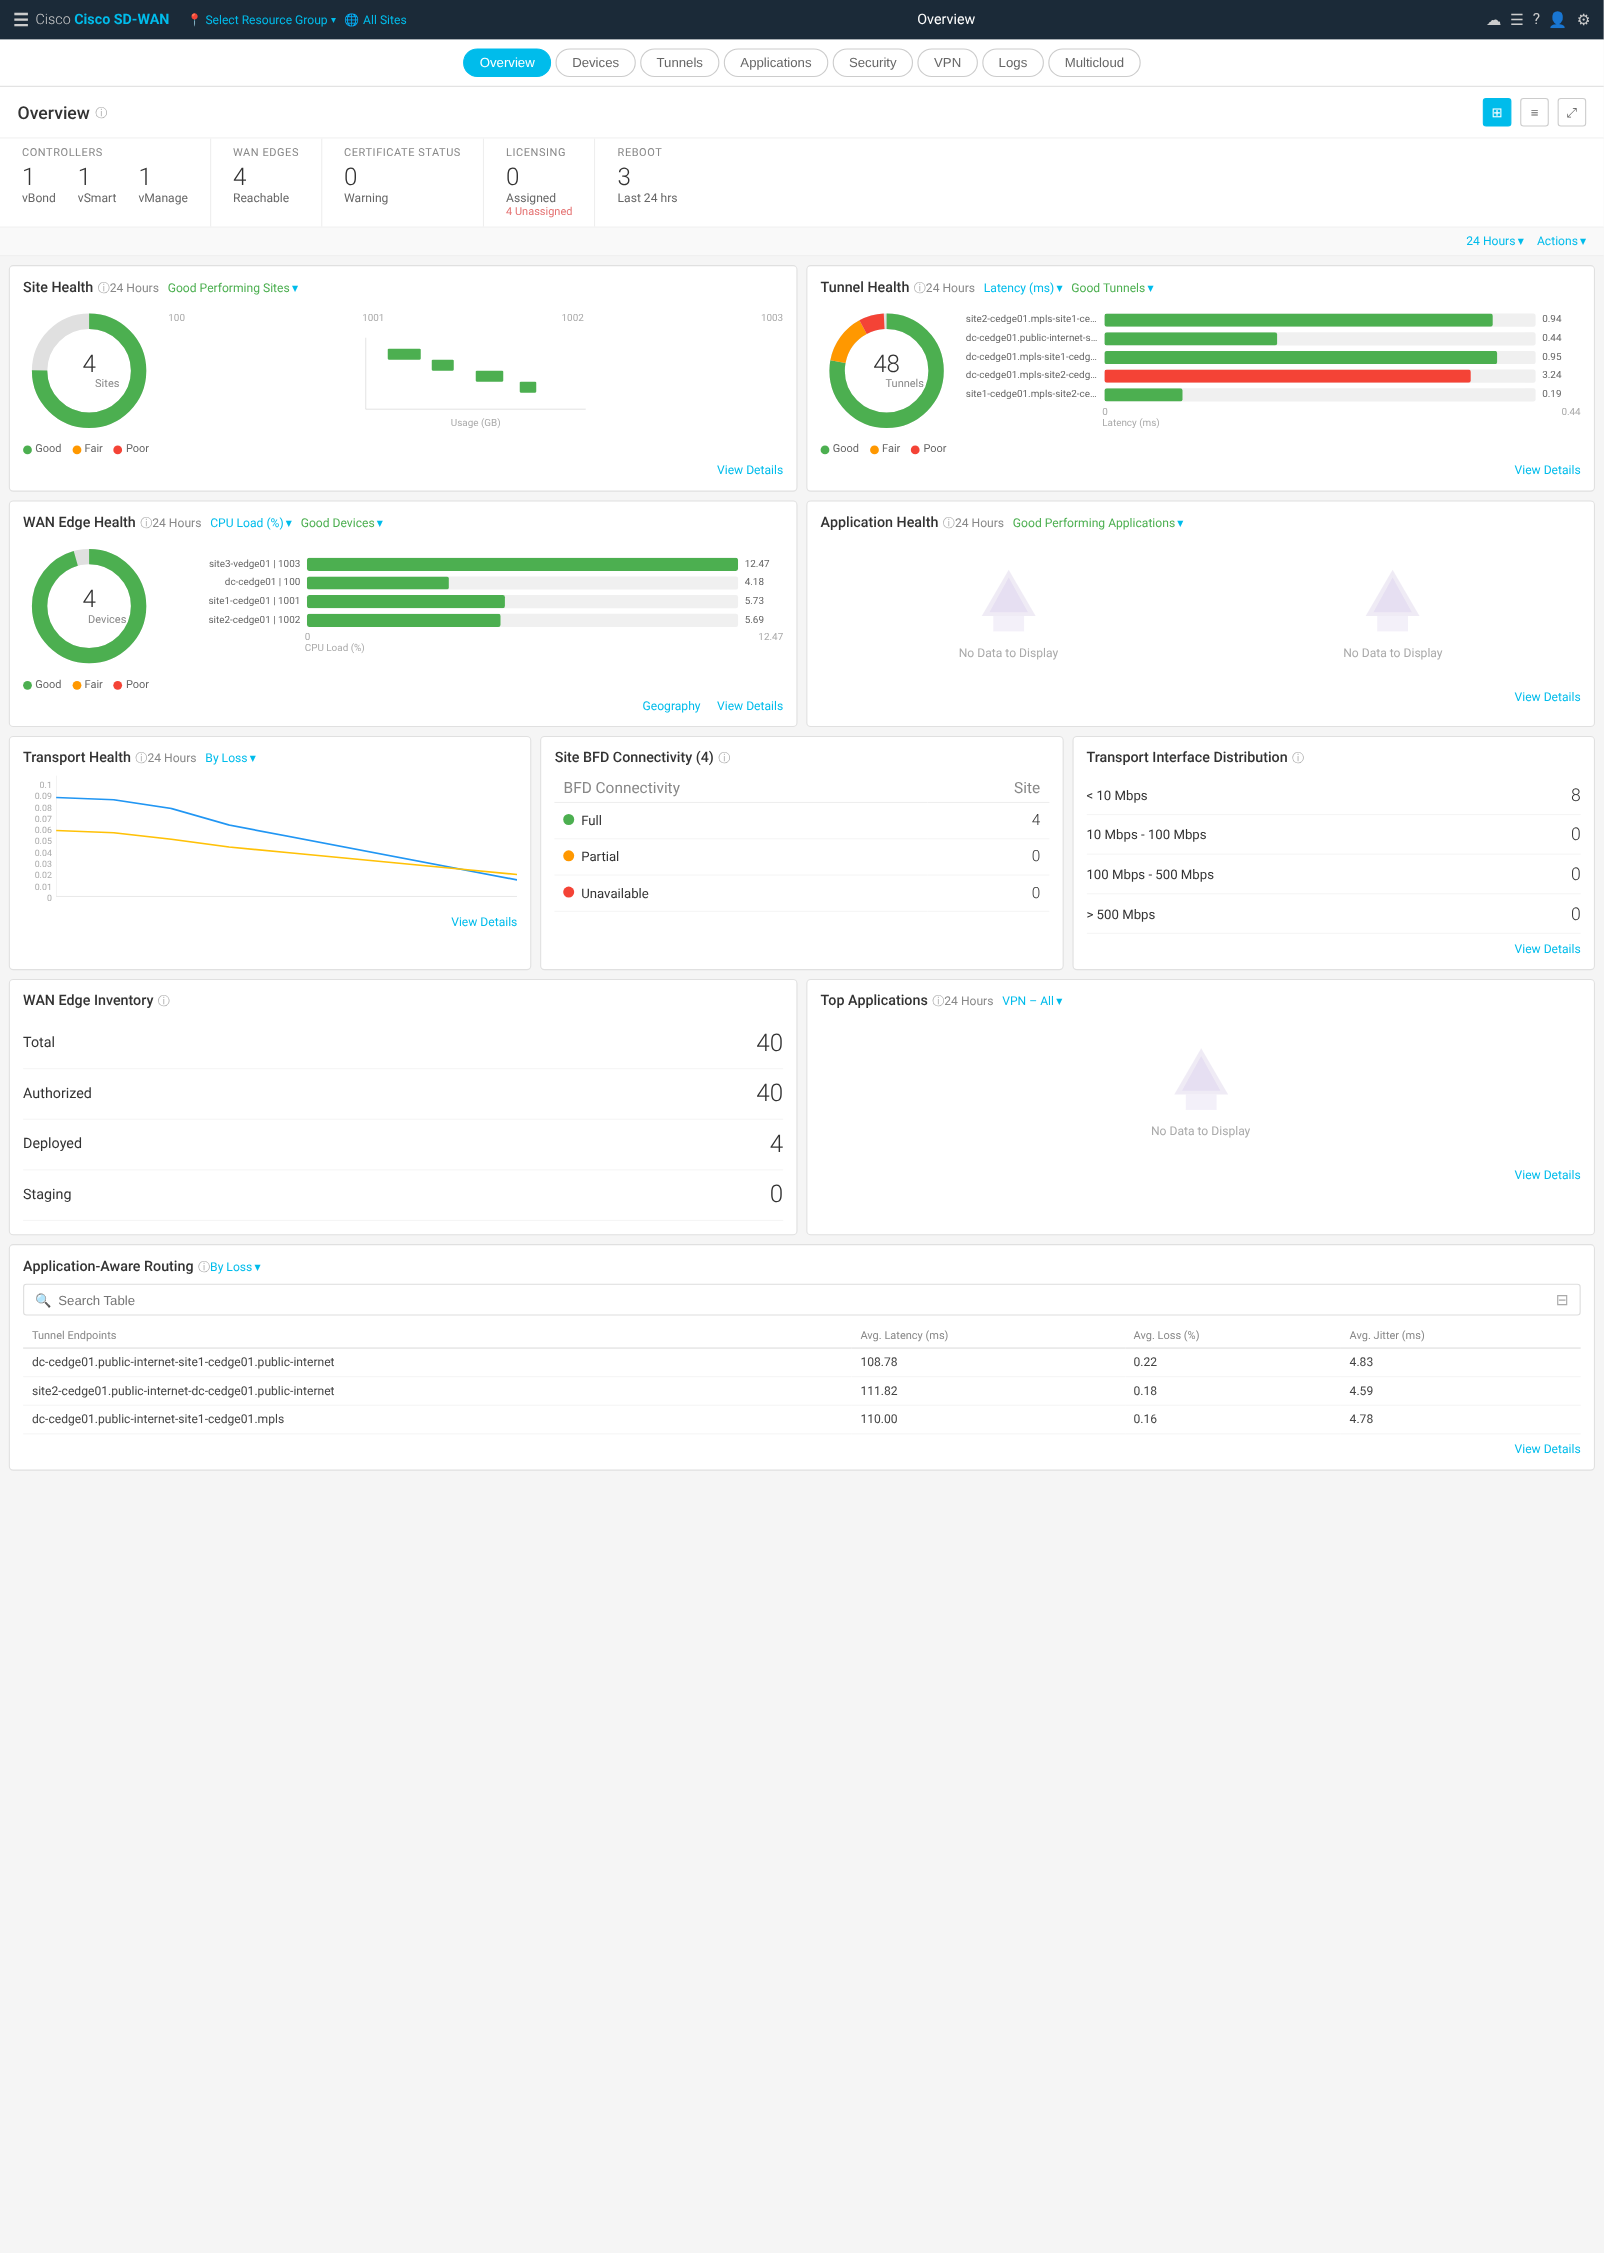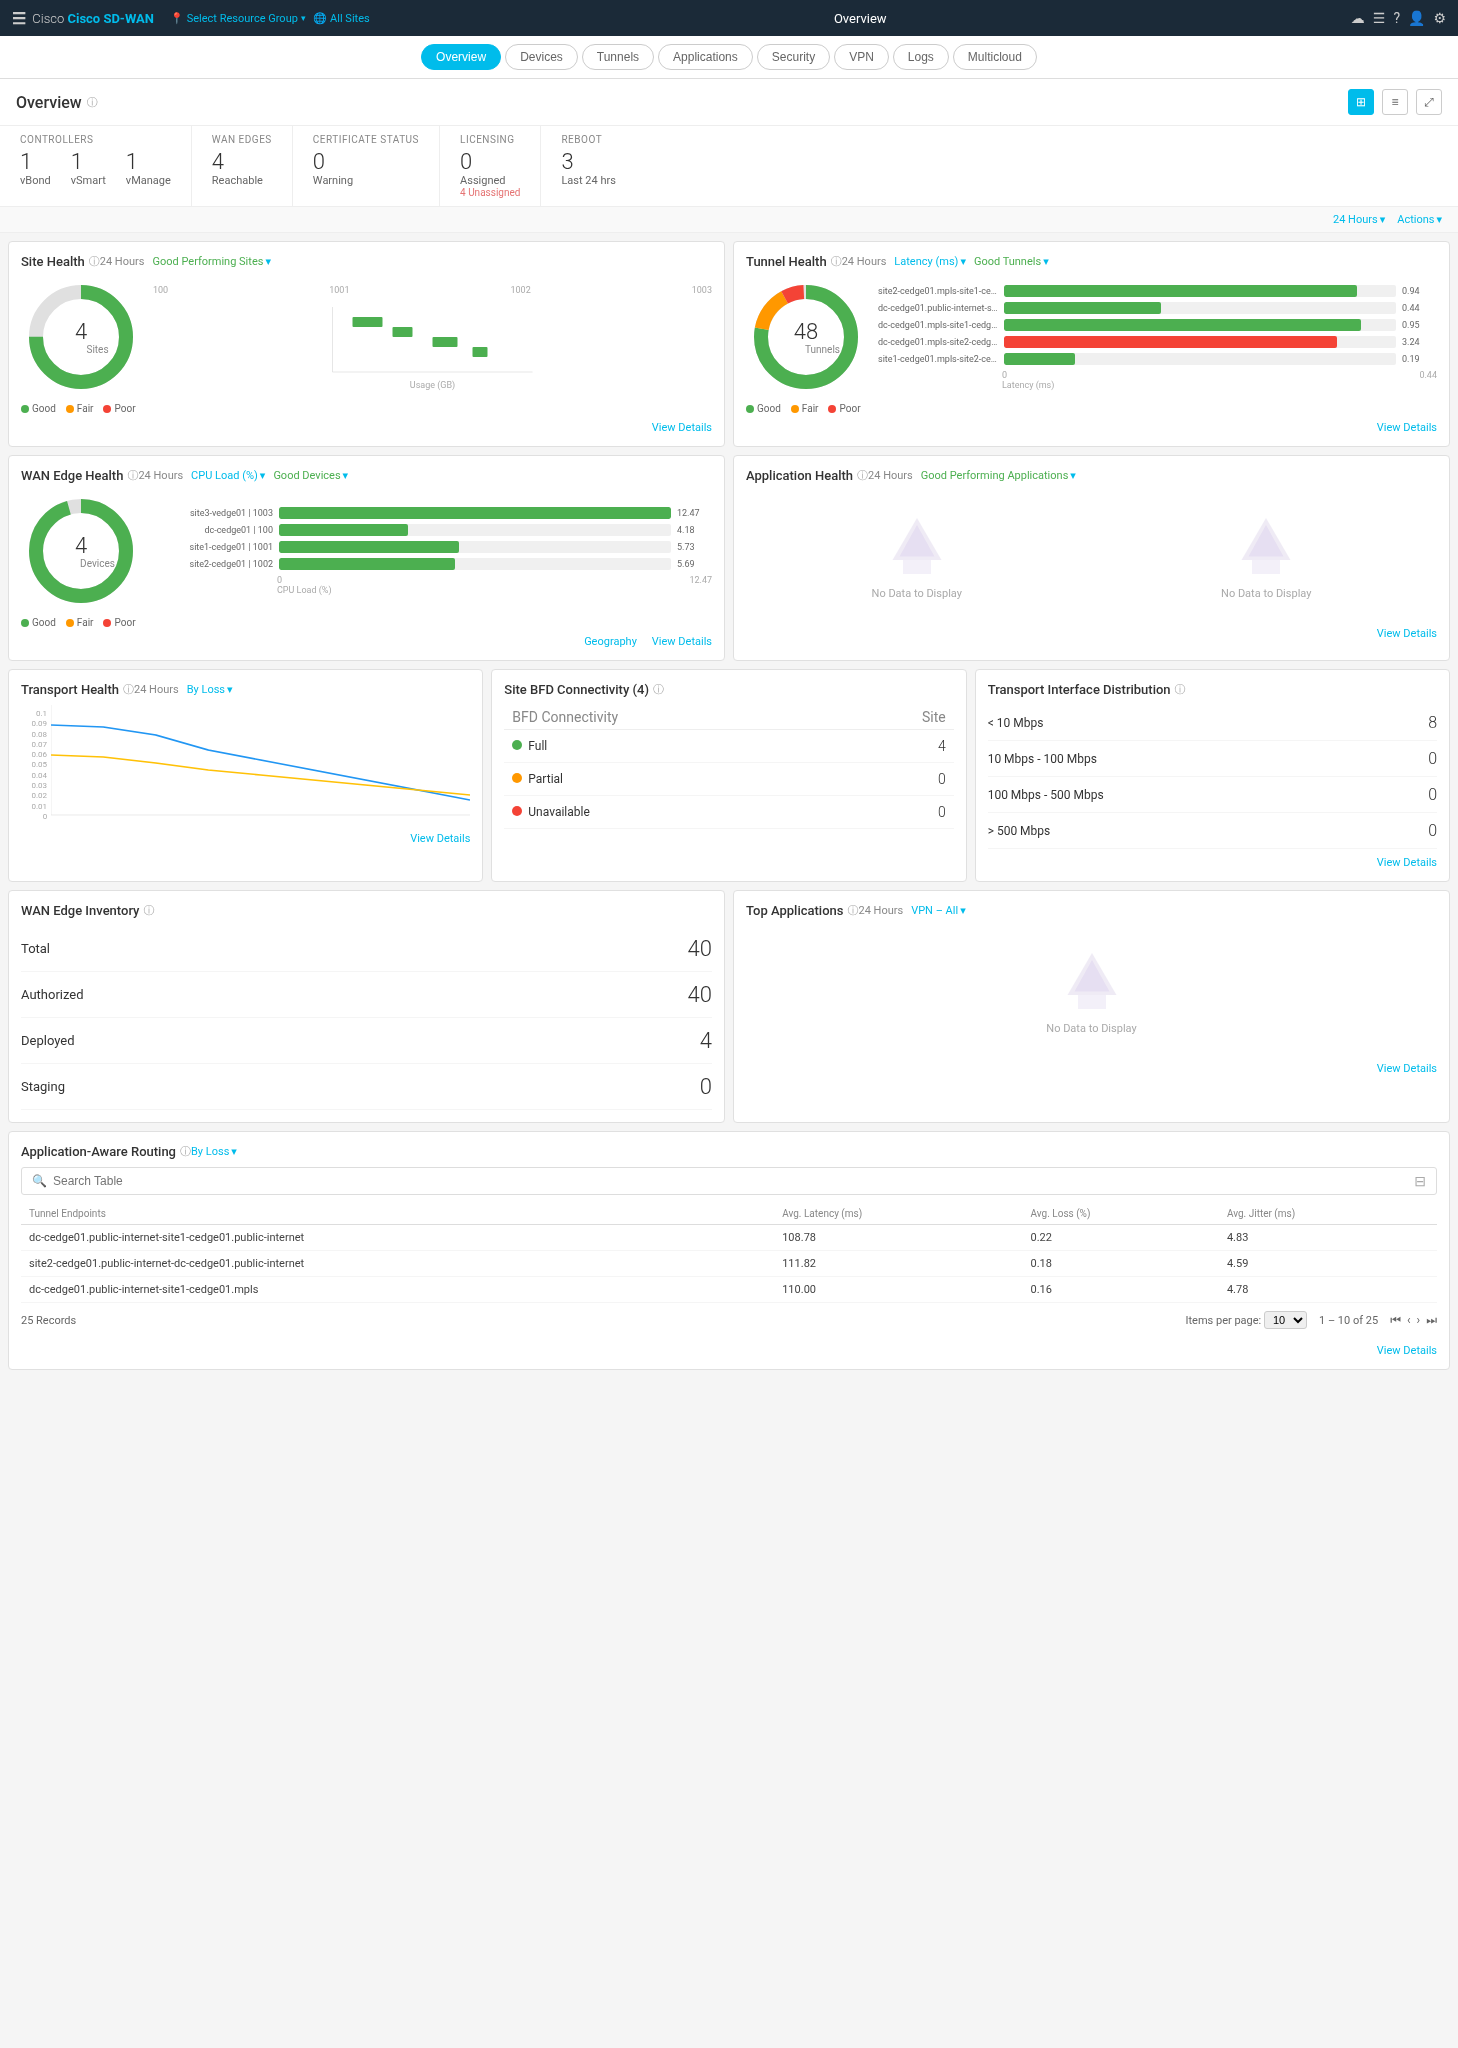--- a/index.html
+++ b/index.html
@@ -707,37 +707,18 @@
           <td>4.59</td>
         </tr>
         <tr>
           <td>dc-cedge01.public-internet-site1-cedge01.mpls</td>
           <td>110.00</td>
           <td>0.16</td>
           <td>4.78</td>
         </tr>
       </tbody>
     </table>
-    <div class="table-footer">
-      <span>25 Records</span>
-      <div style="display:flex; align-items:center; gap:12px;">
-        <span>Items per page: 
-          <select style="border:1px solid #ccc; border-radius:3px; font-size:11px; padding:1px 4px;">
-            <option>10</option>
-            <option>25</option>
-            <option>50</option>
-          </select>
-        </span>
-        <span>1 – 10 of 25</span>
-        <div class="pagination">
-          <span class="page-btn">⏮</span>
-          <span class="page-btn">‹</span>
-          <span class="page-btn">›</span>
-          <span class="page-btn">⏭</span>
-        </div>
-      </div>
-    </div>
     <div class="view-details-row">
       <span class="card-link">View Details</span>
     </div>
   </div>
 
 </div>
 
 </body></html>

